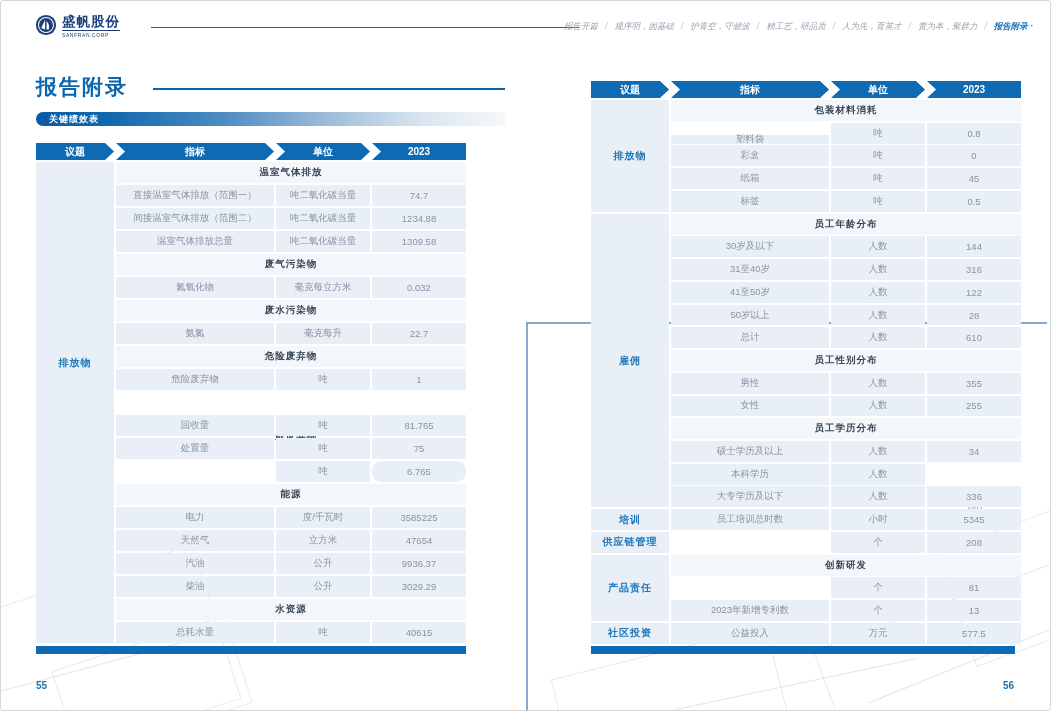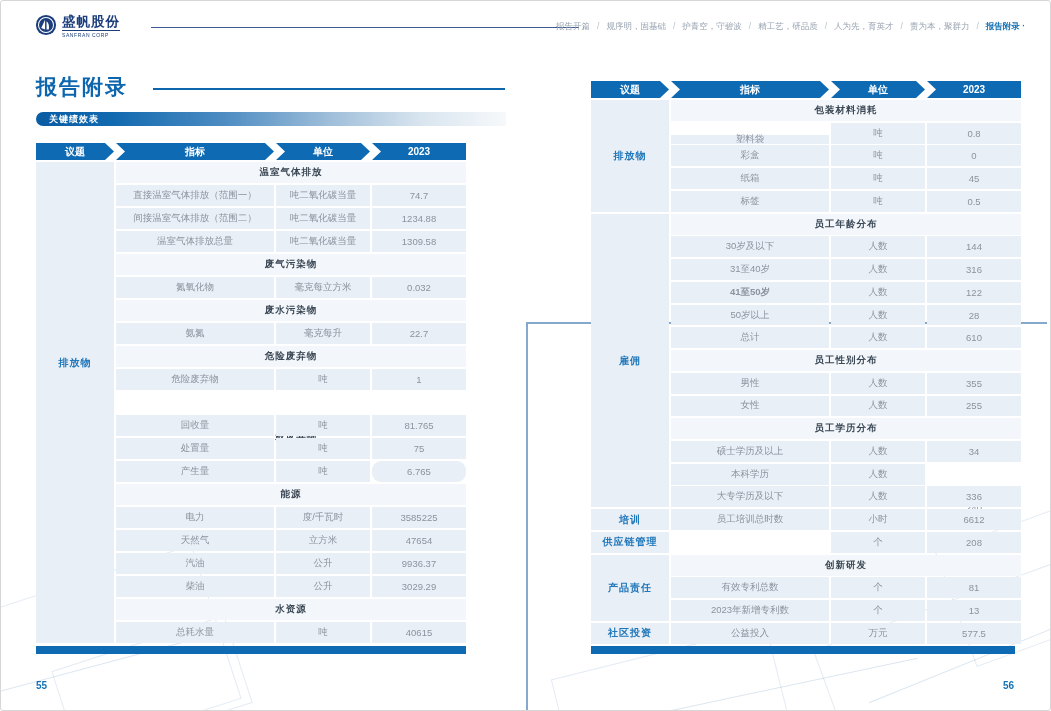--- a/index.html
+++ b/index.html
@@ -22,21 +22,21 @@
   .sk7{left:600px;top:690px;width:320px;transform:rotate(-12deg);}
   .sk8{left:860px;top:660px;width:220px;transform:rotate(-22deg);}
 
   
   .logo{position:absolute;left:34px;top:13px;display:flex;align-items:flex-start;}
   .logo svg{display:block;}
   .logo-text{margin-left:5px;}
   .logo-name{font-size:13.5px;font-weight:bold;color:#1c3e7c;letter-spacing:1px;line-height:15px;}
   .logo-sub{font-size:5px;color:#1c3e7c;letter-spacing:.6px;border-top:1px solid #1c3e7c;margin-top:1px;padding-top:1px;}
   .top-rule{position:absolute;left:150px;top:26px;width:428px;height:1px;background:#1c3e7c;opacity:.85;}
-  .nav{position:absolute;right:22px;top:20px;font-size:8.5px;color:#98a3b0;white-space:nowrap;}
+  .nav{position:absolute;right:14px;top:20px;font-size:8.5px;color:#98a3b0;white-space:nowrap;font-style:italic;}
   .nav span{margin:0 3px;}
   .nav .sep{color:#b7c0c9;margin:0 4px;}
   .nav .active{color:#1773b5;font-weight:bold;}
 
   
   .page-title{position:absolute;left:35px;top:72px;font-size:21px;font-weight:bold;color:#0d66ad;letter-spacing:2px;}
   .title-rule{position:absolute;left:152px;top:87px;width:352px;height:2px;background:#0d66ad;}
   .tag-bar{position:absolute;left:35px;top:111px;width:470px;height:14px;border-radius:8px 2px 2px 8px;
            background:linear-gradient(90deg,#0a5ca3 0%,#1169b0 16%,#4d8cc2 40%,#9dbdd9 62%,#d9e5ef 82%,#f6f9fb 100%);
            color:#fff;font-size:9px;font-weight:bold;line-height:14px;padding-left:13px;box-sizing:border-box;letter-spacing:1px;}
@@ -136,21 +136,20 @@
         <div class="d-cell" style="grid-area: 10 / 2;">危险废弃物</div>
         <div class="d-cell" style="grid-area: 10 / 3;">吨</div>
         <div class="d-cell" style="grid-area: 10 / 4;">1</div>
         <div class="section-cell" style="grid-row: 11; margin-top: 44px;">一般废弃物</div>
         <div class="d-cell" style="grid-area: 12 / 2;">回收量</div>
         <div class="d-cell" style="grid-area: 12 / 3;">吨</div>
         <div class="d-cell" style="grid-area: 12 / 4;">81.765</div>
         <div class="d-cell" style="grid-area: 13 / 2;">处置量</div>
         <div class="d-cell" style="grid-area: 13 / 3;">吨</div>
         <div class="d-cell" style="grid-area: 13 / 4;">75</div>
-        <div class="d-cell" style="grid-area: 14 / 2;">产生量</div>
         <div class="d-cell" style="grid-area: 14 / 3;">吨</div>
         <div class="d-cell" style="grid-area: 14 / 4; border-radius: 9px;">6.765</div>
         <div class="section-cell" style="grid-row: 15;">能源</div>
         <div class="d-cell" style="grid-area: 16 / 2;">电力</div>
         <div class="d-cell" style="grid-area: 16 / 3;">度/千瓦时</div>
         <div class="d-cell" style="grid-area: 16 / 4;">3585225</div>
         <div class="d-cell" style="grid-area: 17 / 2;">天然气</div>
         <div class="d-cell" style="grid-area: 17 / 3;">立方米</div>
         <div class="d-cell" style="grid-area: 17 / 4;">47654</div>
         <div class="d-cell" style="grid-area: 18 / 2;">汽油</div>
@@ -204,21 +203,21 @@
         <div class="d-cell" style="grid-area: 5 / 2;">标签</div>
         <div class="d-cell" style="grid-area: 5 / 3;">吨</div>
         <div class="d-cell" style="grid-area: 5 / 4;">0.5</div>
         <div class="section-cell" style="grid-row: 6;">员工年龄分布</div>
         <div class="d-cell" style="grid-area: 7 / 2;">30岁及以下</div>
         <div class="d-cell" style="grid-area: 7 / 3;">人数</div>
         <div class="d-cell" style="grid-area: 7 / 4;">144</div>
         <div class="d-cell" style="grid-area: 8 / 2;">31至40岁</div>
         <div class="d-cell" style="grid-area: 8 / 3;">人数</div>
         <div class="d-cell" style="grid-area: 8 / 4;">316</div>
-        <div class="d-cell" style="grid-area: 9 / 2; font-weight: bold;">41至50岁</div>
+        <div class="d-cell" style="grid-area: 9 / 2;">41至50岁</div>
         <div class="d-cell" style="grid-area: 9 / 3;">人数</div>
         <div class="d-cell" style="grid-area: 9 / 4;">122</div>
         <div class="d-cell" style="grid-area: 10 / 2;">50岁以上</div>
         <div class="d-cell" style="grid-area: 10 / 3;">人数</div>
         <div class="d-cell" style="grid-area: 10 / 4;">28</div>
         <div class="d-cell" style="grid-area: 11 / 2;">总计</div>
         <div class="d-cell" style="grid-area: 11 / 3;">人数</div>
         <div class="d-cell" style="grid-area: 11 / 4;">610</div>
         <div class="section-cell" style="grid-row: 12;">员工性别分布</div>
         <div class="d-cell" style="grid-area: 13 / 2;">男性</div>
@@ -232,25 +231,24 @@
         <div class="d-cell" style="grid-area: 16 / 3;">人数</div>
         <div class="d-cell" style="grid-area: 16 / 4;">34</div>
         <div class="d-cell" style="grid-area: 17 / 2;">本科学历</div>
         <div class="d-cell" style="grid-area: 17 / 3;">人数</div>
         <div class="d-cell" style="grid-area: 17 / 4; margin-top: 44px;">240</div>
         <div class="d-cell" style="grid-area: 18 / 2;">大专学历及以下</div>
         <div class="d-cell" style="grid-area: 18 / 3;">人数</div>
         <div class="d-cell" style="grid-area: 18 / 4;">336</div>
         <div class="d-cell" style="grid-area: 19 / 2;">员工培训总时数</div>
         <div class="d-cell" style="grid-area: 19 / 3;">小时</div>
-        <div class="d-cell" style="grid-area: 19 / 4;">6612</div>
+        <div class="d-cell" style="grid-area: 19 / 4;">5345</div>
         <div class="d-cell" style="grid-area: 20 / 3;">个</div>
         <div class="d-cell" style="grid-area: 20 / 4;">208</div>
         <div class="section-cell" style="grid-row: 21;">创新研发</div>
-        <div class="d-cell" style="grid-area: 22 / 2;">有效专利总数</div>
         <div class="d-cell" style="grid-area: 22 / 3;">个</div>
         <div class="d-cell" style="grid-area: 22 / 4;">81</div>
         <div class="d-cell" style="grid-area: 23 / 2;">2023年新增专利数</div>
         <div class="d-cell" style="grid-area: 23 / 3;">个</div>
         <div class="d-cell" style="grid-area: 23 / 4;">13</div>
         <div class="d-cell" style="grid-area: 24 / 2;">公益投入</div>
         <div class="d-cell" style="grid-area: 24 / 3;">万元</div>
         <div class="d-cell" style="grid-area: 24 / 4;">577.5</div>
       </div>
   </div>

